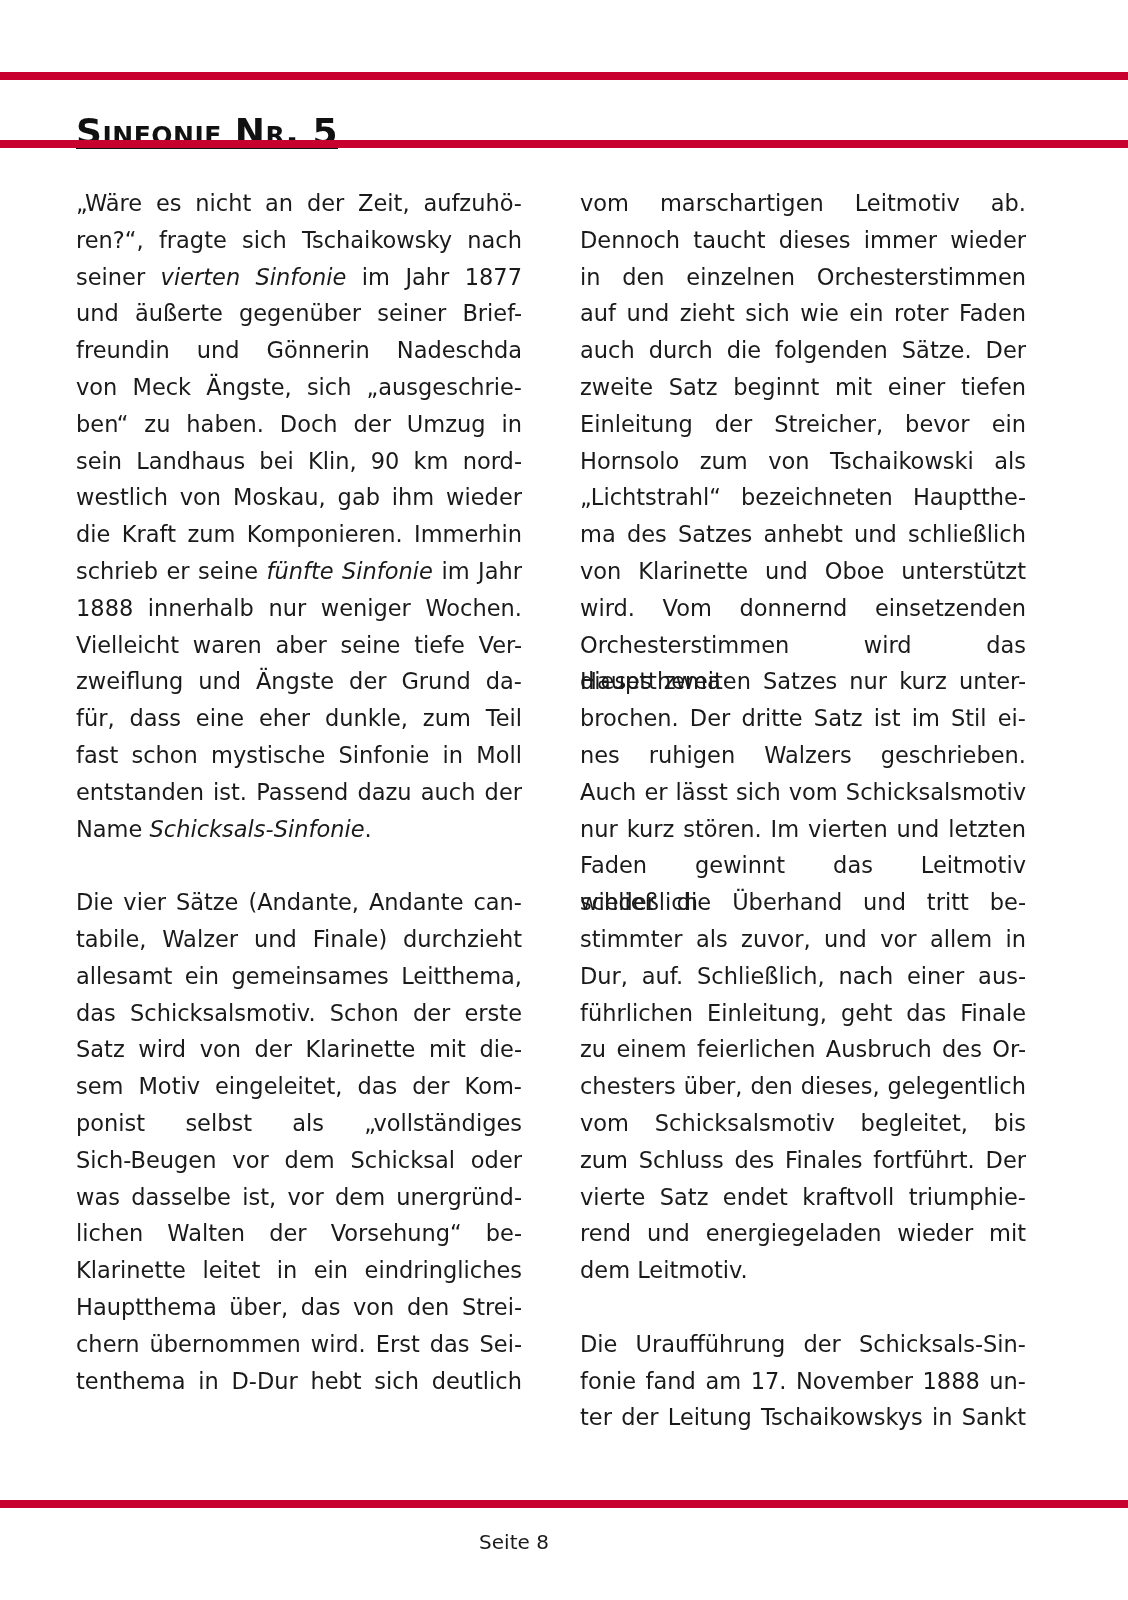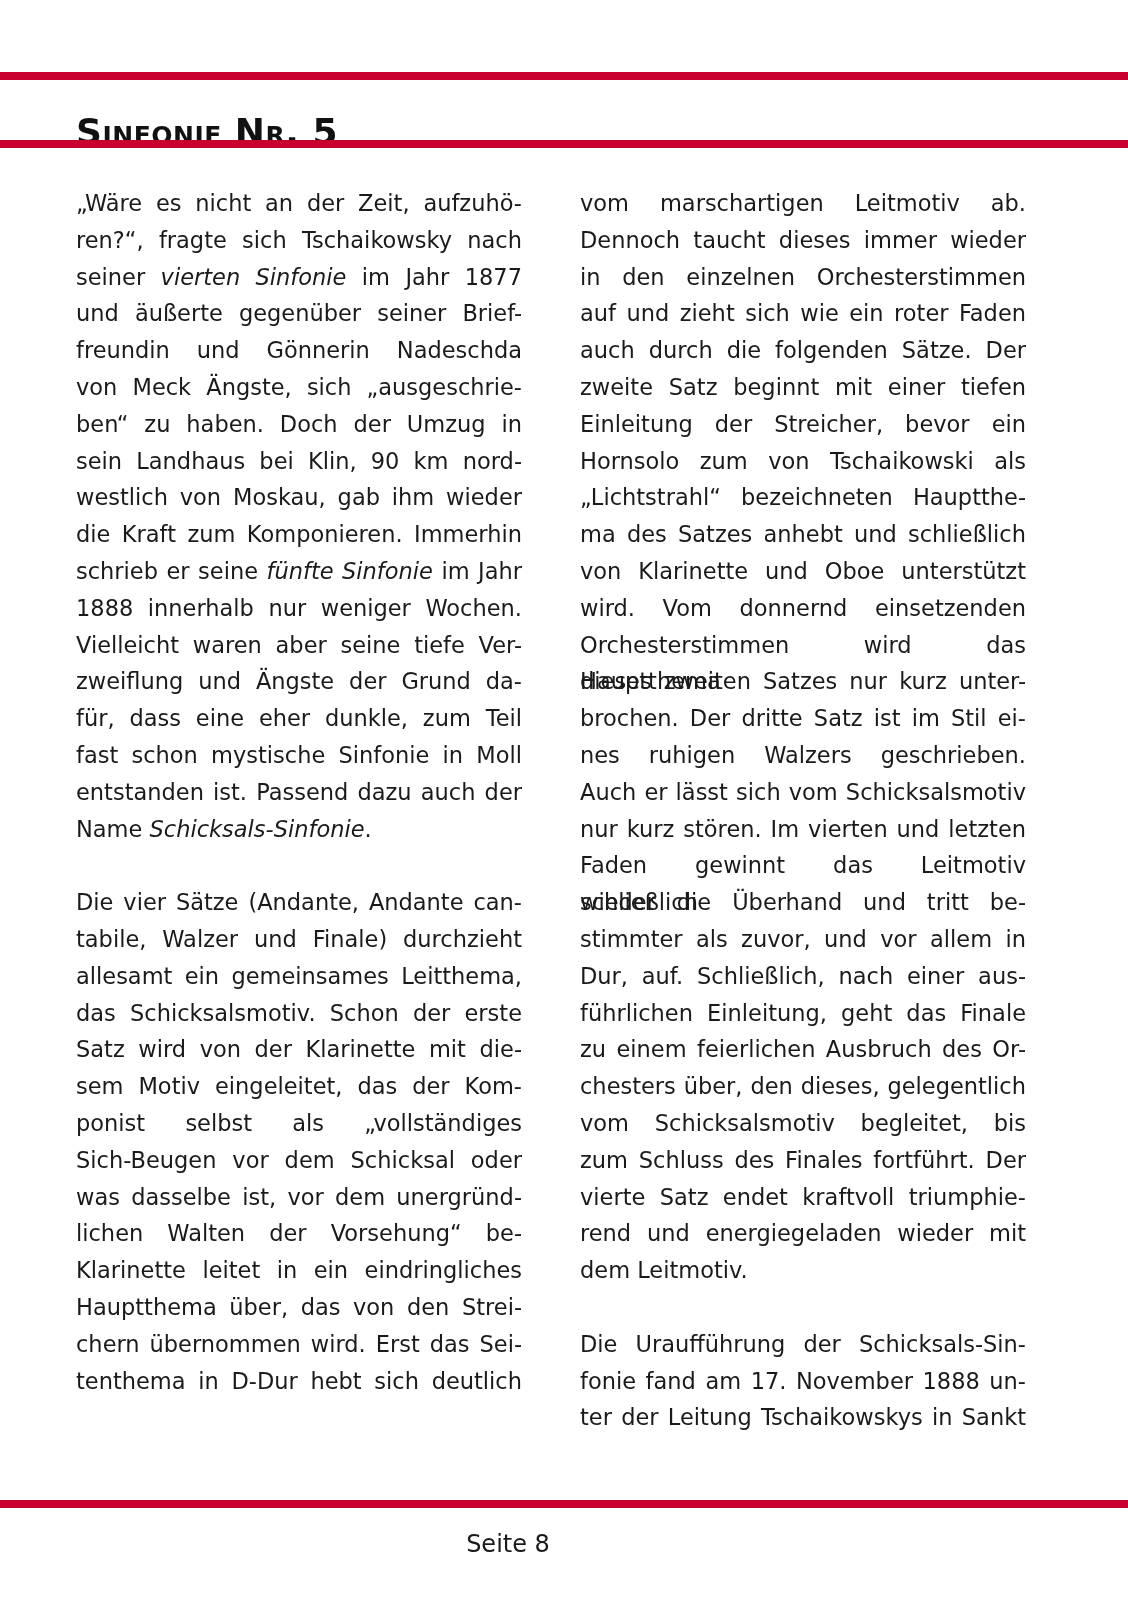--- a/index.html
+++ b/index.html
@@ -9,36 +9,37 @@
   }
   .rule { position: absolute; left: 0; width: 1128px; height: 8px; background: #C8002E; }
   .rule.top { top: 72px; }
   .rule.header-bottom { top: 140px; }
   .rule.footer { top: 1500px; }
   .title {
     position: absolute; left: 76px; top: 86px;
     font-family: "DejaVu Sans", sans-serif; font-weight: bold;
     font-size: 36px; letter-spacing: 0.5px; color: #111; line-height: 44px;
     font-variant: small-caps;
+    text-decoration: underline;
   }
   .col {
     position: absolute; top: 185px; width: 446px;
     font-size: 22.5px; line-height: 36.8px; text-align: justify;
   }
   .col.left { left: 76px; }
   .col.right { left: 580px; }
   .line { display: block; text-align: justify; text-align-last: justify; white-space: nowrap; height: 36.8px; overflow: visible; }
   .line.last { text-align-last: left; }
   .gap { display: block; height: 36.8px; }
   .line span.j { display: inline-block; width: 100%; text-align: justify; text-align-last: justify; white-space: normal; }
   .line.last span.j { text-align-last: left; }
   em { font-style: italic; }
   .page-num {
-    position: absolute; top: 1500px; left: 6px; width: 1004px; text-align: center;
-    top: 1530px; font-size: 24px; color: #1a1a1a;
+    position: absolute; top: 1500px; left: 12px; width: 1004px; text-align: center;
+    top: 1530px; font-size: 20px; color: #1a1a1a;
   }
 </style>
 </head>
 <body>
 
 <div class="rule top"></div>
 <h1 class="title">Sinfonie Nr. 5</h1>
 <div class="rule header-bottom"></div>
 
 <div class="col left" id="col-left">

